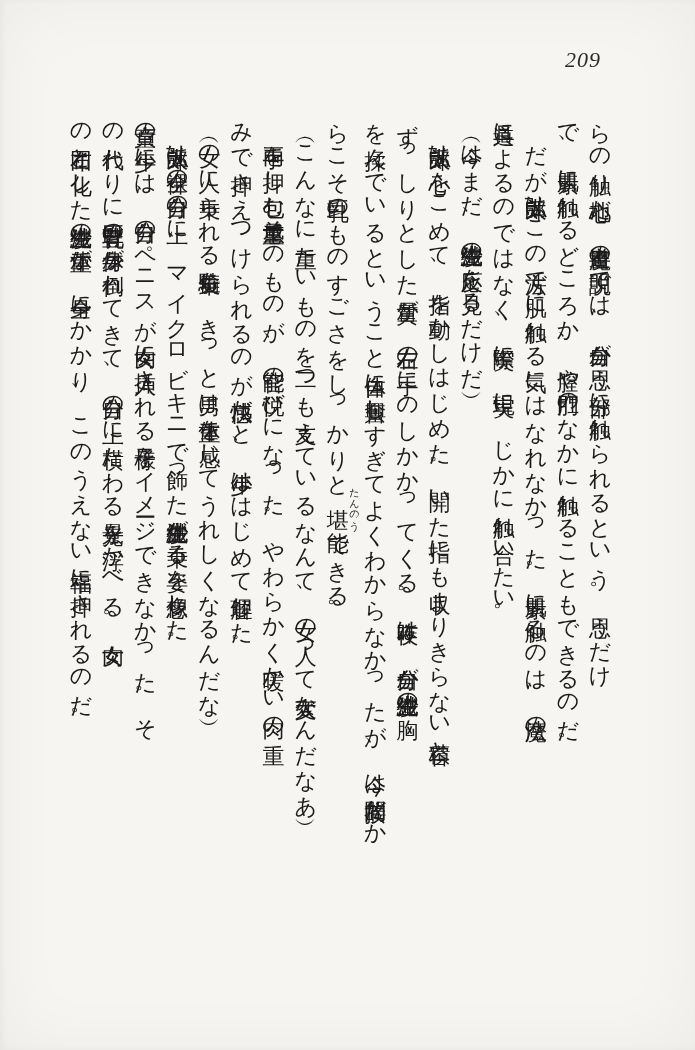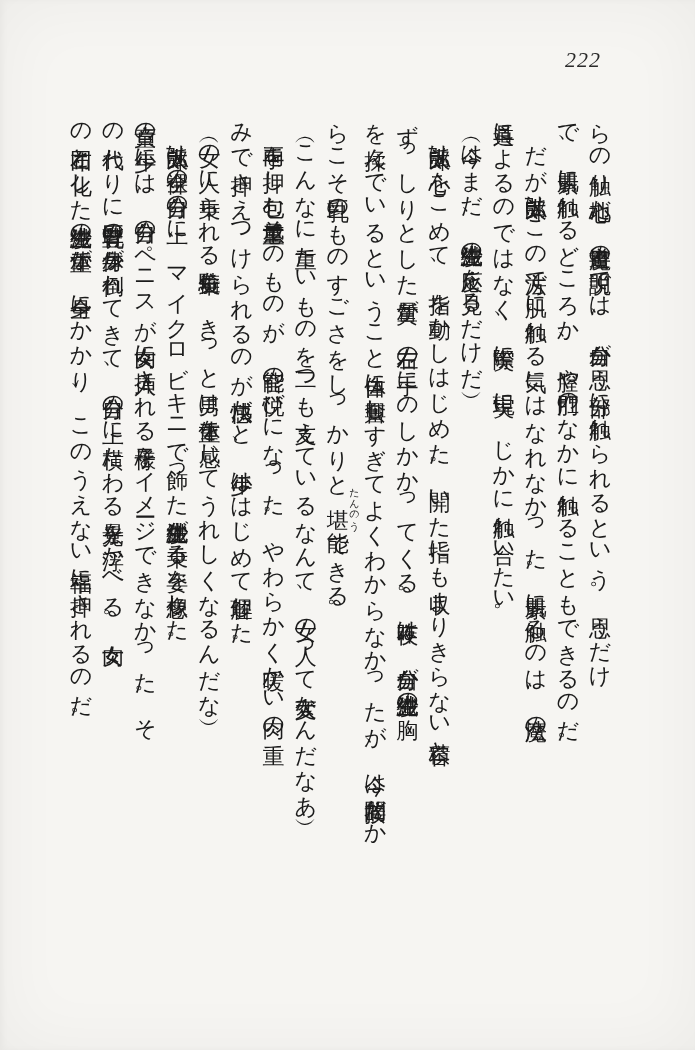--- a/index.html
+++ b/index.html
@@ -50,21 +50,21 @@
   ruby rt {
     font-size: 10px;
     letter-spacing: 0;
     color: #1b1b1b;
   }
 </style>
 </head>
 <body>
 
 <div class="page">
-  <div class="pageno">222</div>
+  <div class="pageno">209</div>
   <div class="text-block">
       <p class="line">らの触り心地だ。魔道書の説明では、自分が思う部分に触れられるという。思うだけ</p>
       <p class="line">で、素肌に触れるどころか、膣や肛門のなかに触れることもできるのだ。</p>
       <p class="line indent">だが弘太郎はこの方法で肌に触れる気にはなれなかった。素肌に触るのは、魔法の</p>
       <p class="line">道具によるのではなく、実際に、現実に、じかに触れ合いたい。</p>
       <p class="line indent">（今はまだ、沙織先生の反応を見るだけだ）</p>
       <p class="line indent">弘太郎は心をこめて、指を動かしはじめた。開いた指にも収まりきらない容積と、</p>
       <p class="line">ずっしりとした質量が、左右の手にのしかかってくる。昨夜は、自分が沙織先生の胸</p>
       <p class="line">を揉んでいるということ自体に興奮しすぎてよくわからなかったが、今は間接的だか</p>
       <p class="line">らこそ巨乳のものすごさをしっかりと<ruby>堪能<rt>たんのう</rt></ruby>できる。</p>

